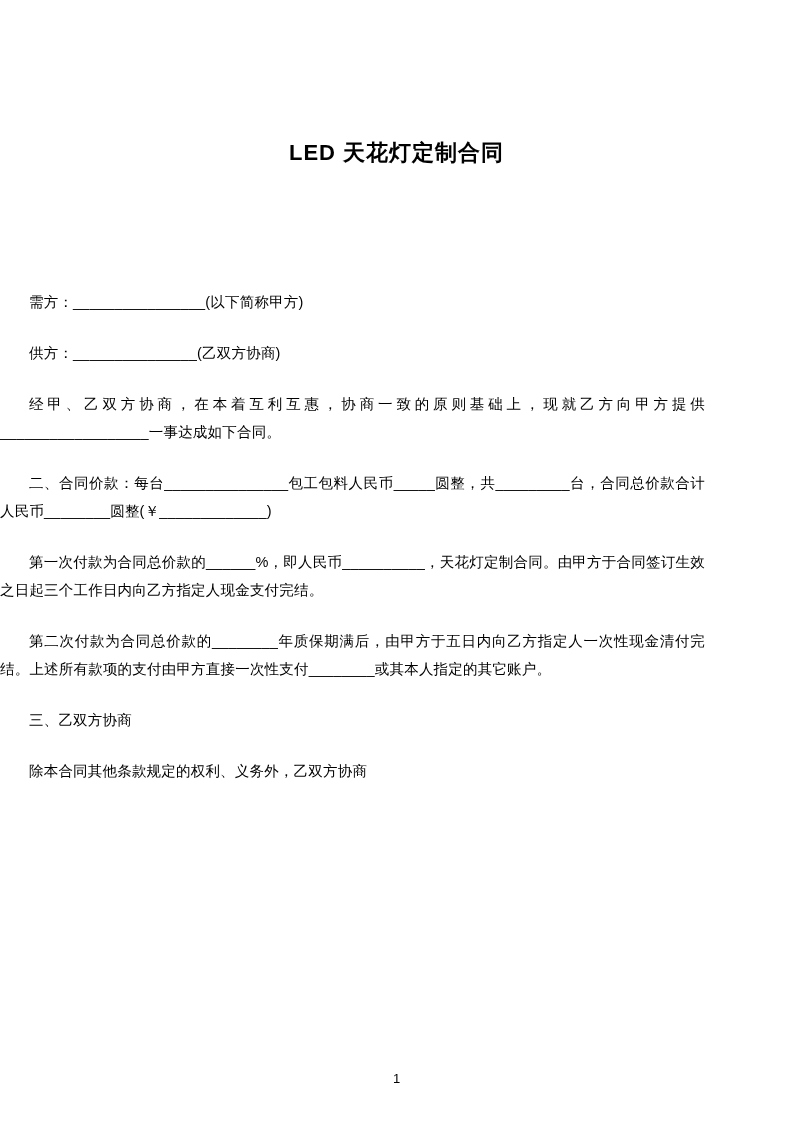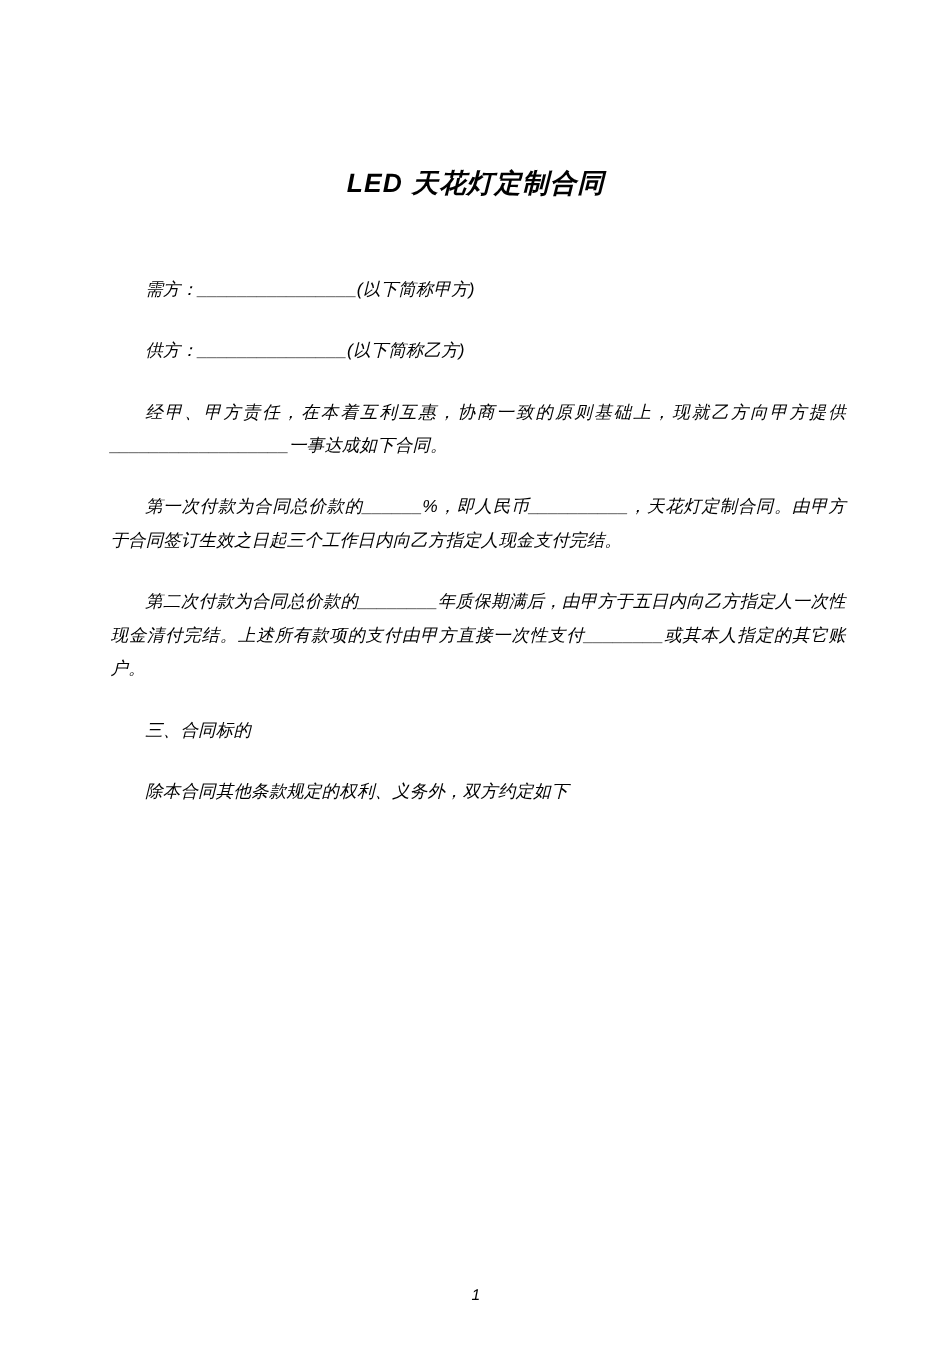--- a/index.html
+++ b/index.html
@@ -14,34 +14,32 @@
     color: #000000;
     position: relative;
     overflow: hidden;
   }
   .page {
     width: 793px;
     height: 1114px;
     box-sizing: border-box;
     padding: 0;
     position: relative;
-    font-style: italic;
   }
   .doc-title {
     text-align: center;
     font-size: 22px;
     font-weight: bold;
     letter-spacing: 1px;
     margin: 0;
     padding-top: 138px;
     line-height: 30px;
   }
   .body-area {
-    margin-top: 60px;
-    padding-left: 92px;
+    margin-top: 120px;
     padding-right: 88px;
   }
   p.para {
     font-size: 14.5px;
     line-height: 28px;
     margin: 0 0 23px 0;
     text-align: justify;
     letter-spacing: 0.2px;
   }
   p.indent {
@@ -58,23 +56,24 @@
 </style>
 </head>
 <body>
 
 <div class="page">
 
   <h1 class="doc-title">LED 天花灯定制合同</h1>
 
   <div class="body-area">
     <p class="para indent">需方：________________(以下简称甲方)</p>
-    <p class="para indent">供方：_______________(以下简称乙方)</p>
-    <p class="para indent">经甲、甲方责任，在本着互利互惠，协商一致的原则基础上，现就乙方向甲方提供__________________一事达成如下合同。</p>
+    <p class="para indent">供方：_______________(乙双方协商)</p>
+    <p class="para indent">经甲、乙双方协商，在本着互利互惠，协商一致的原则基础上，现就乙方向甲方提供__________________一事达成如下合同。</p>
+    <p class="para indent">二、合同价款：每台_______________包工包料人民币_____圆整，共_________台，合同总价款合计人民币________圆整(￥_____________)</p>
     <p class="para indent">第一次付款为合同总价款的______%，即人民币__________，天花灯定制合同。由甲方于合同签订生效之日起三个工作日内向乙方指定人现金支付完结。</p>
     <p class="para indent">第二次付款为合同总价款的________年质保期满后，由甲方于五日内向乙方指定人一次性现金清付完结。上述所有款项的支付由甲方直接一次性支付________或其本人指定的其它账户。</p>
-    <p class="para indent">三、合同标的</p>
-    <p class="para indent">除本合同其他条款规定的权利、义务外，双方约定如下</p>
+    <p class="para indent">三、乙双方协商</p>
+    <p class="para indent">除本合同其他条款规定的权利、义务外，乙双方协商</p>
   </div>
 
   <div class="page-number">1</div>
 
 </div>
 
 </body></html>

